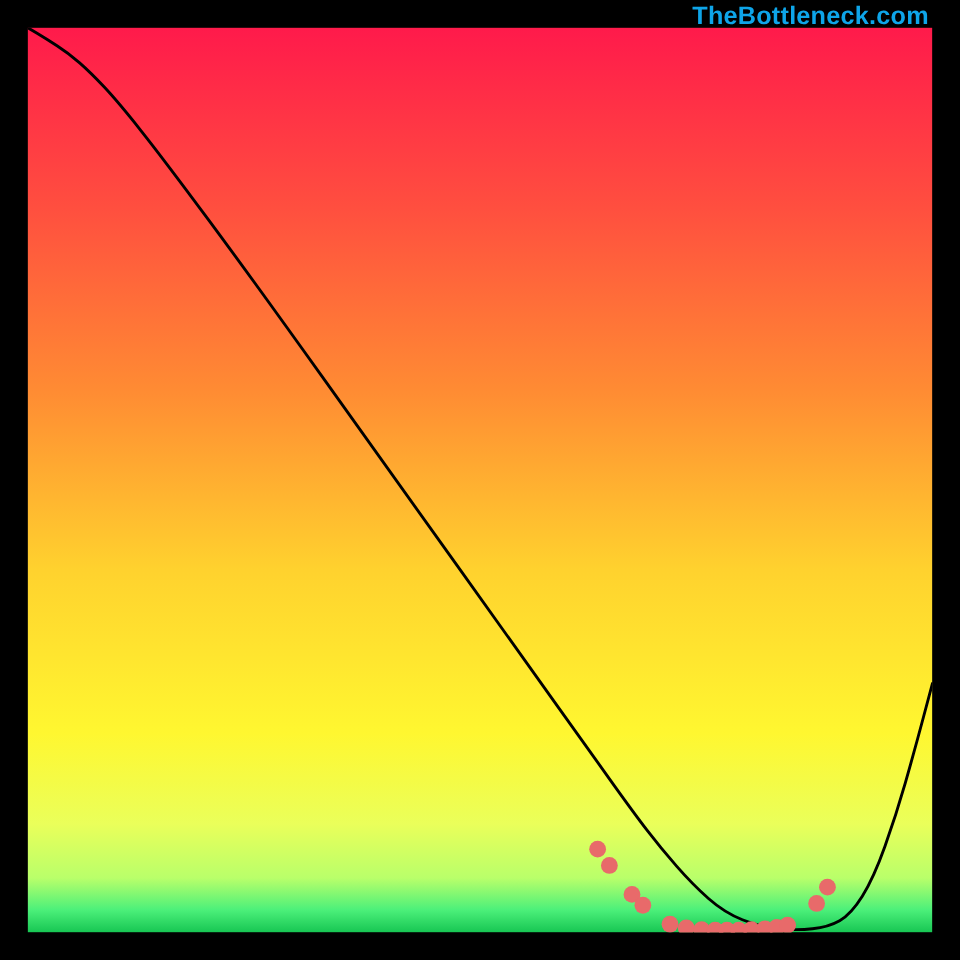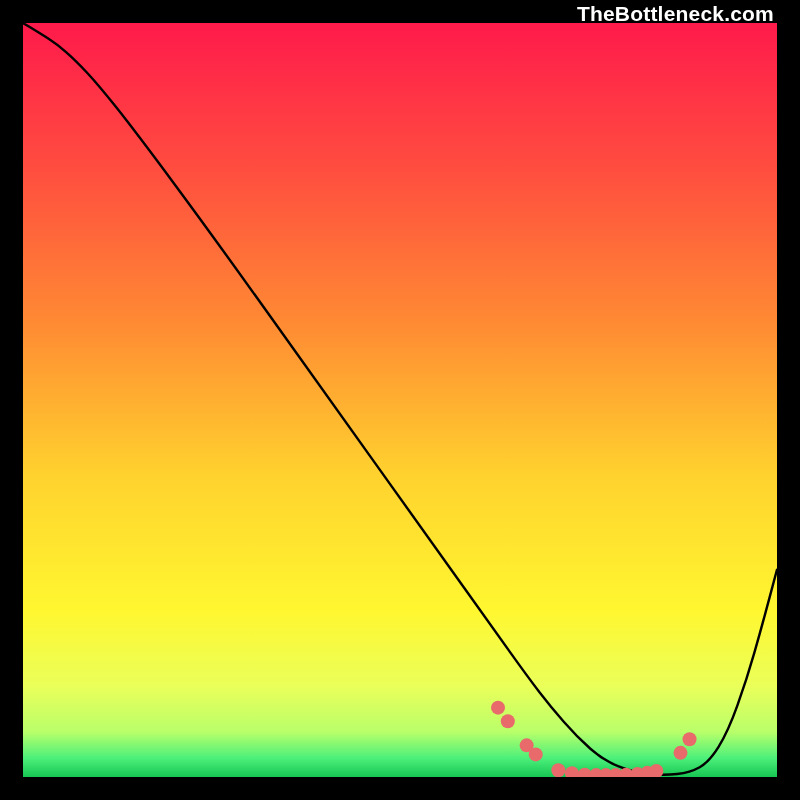--- a/index.html
+++ b/index.html
@@ -23,21 +23,21 @@
     position: absolute;
     left: 0;
     top: 0;
     width: 754px;
     height: 754px;
   }
   .watermark {
     position: absolute;
     top: 2px;
     right: 26px;
-    color: #ffffff;
+    color: #0ea5e9;
     font-size: 21px;
     font-weight: 600;
     letter-spacing: 0.2px;
     user-select: none;
   }
 </style>
 </head>
 <body>
 
 <div class="watermark">TheBottleneck.com</div>

